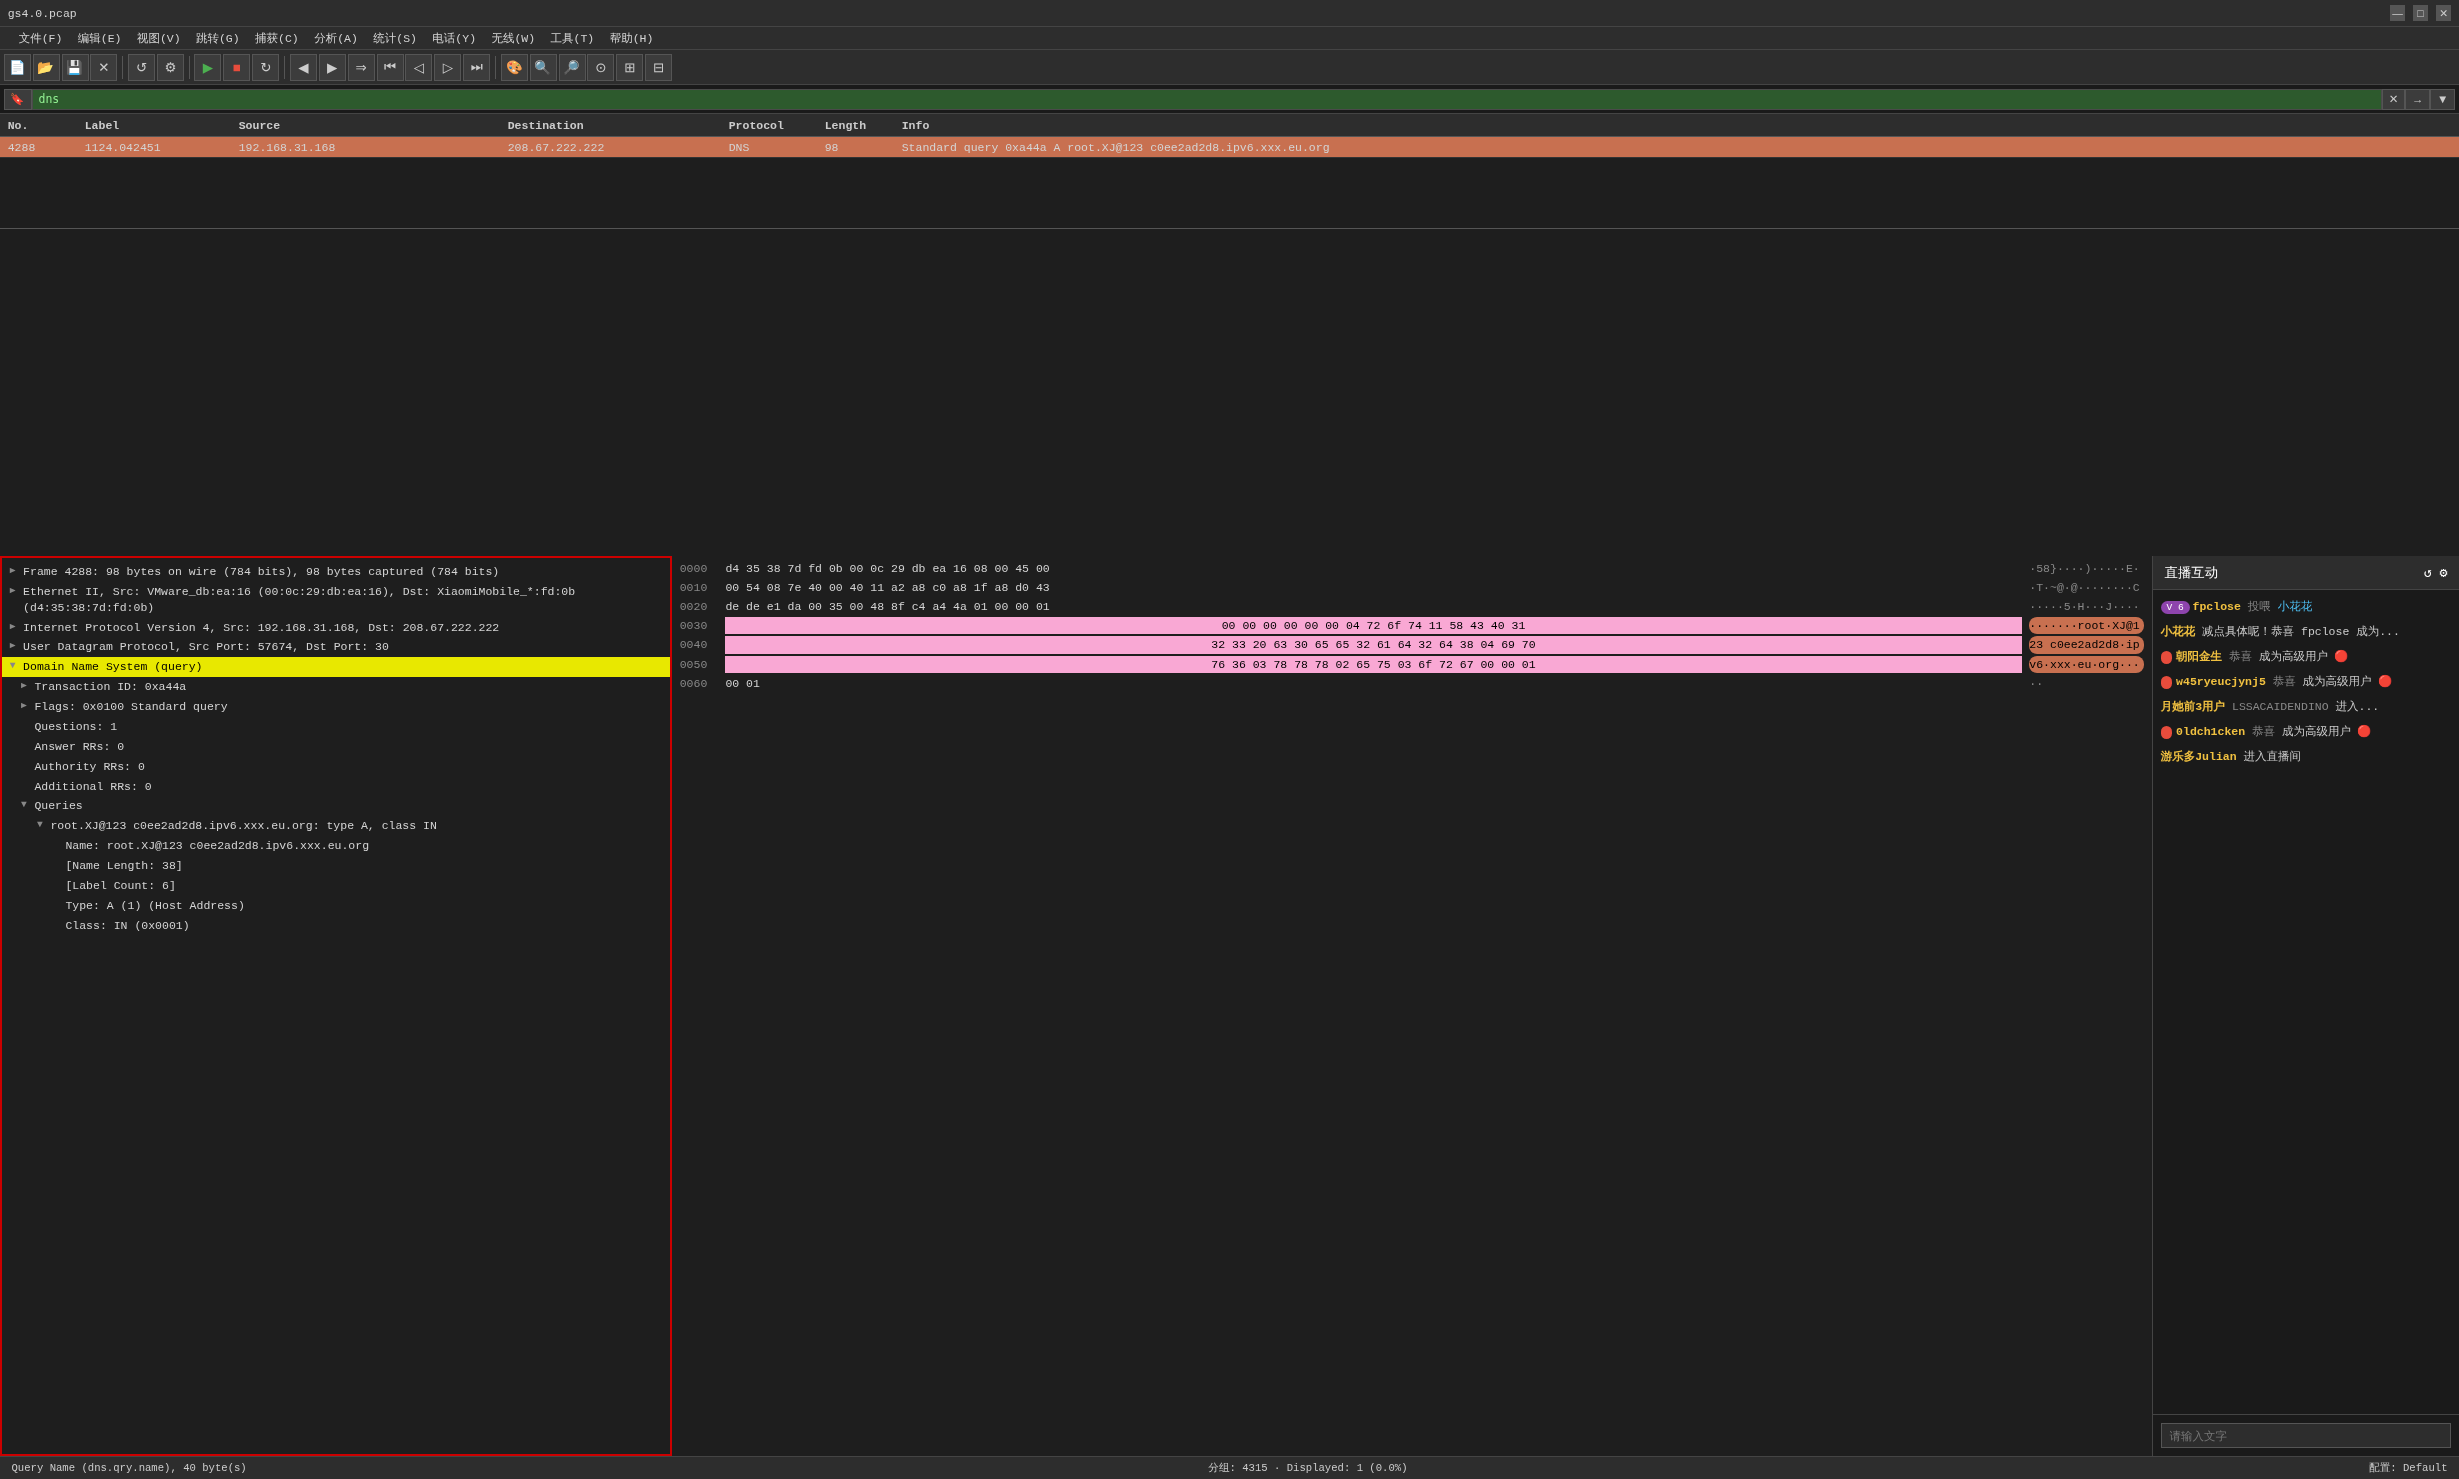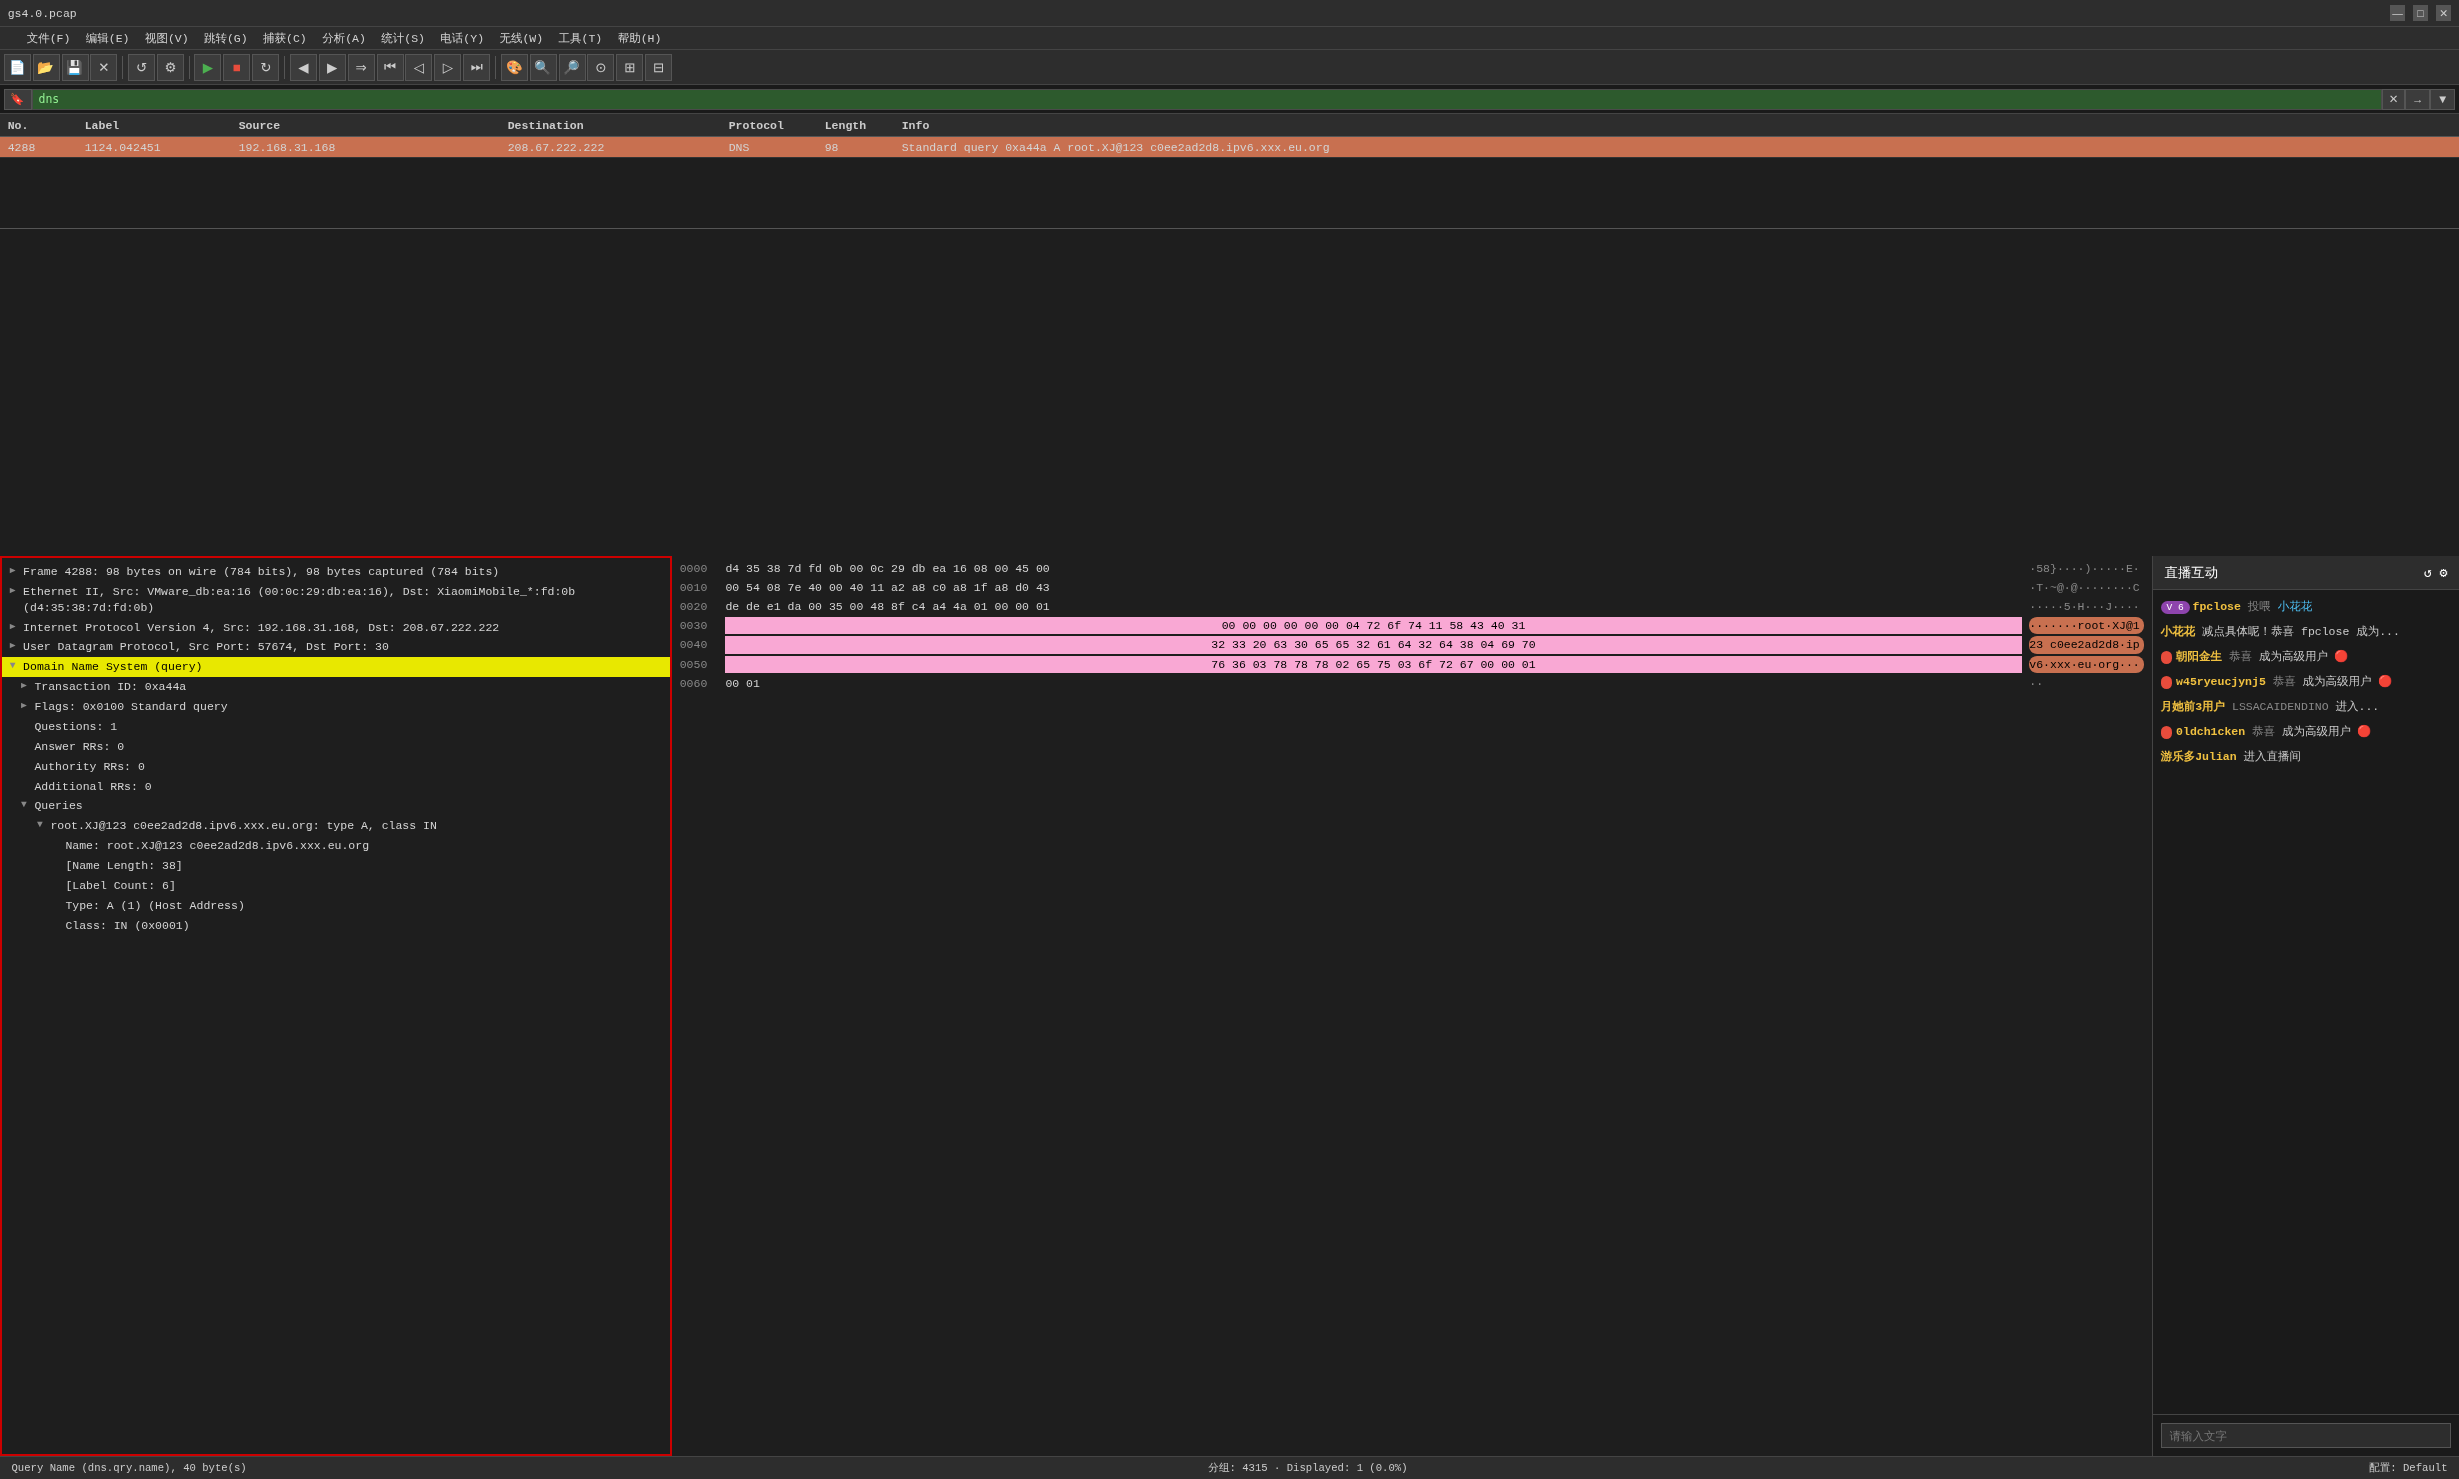--- a/index.html
+++ b/index.html
@@ -39,21 +39,21 @@
       align-items: center;
       justify-content: center;
     }
 
     
     #menubar {
       background: #2d2d2d;
       height: 23px;
       display: flex;
       align-items: center;
-      padding: 0 19px;
+      padding: 0 11px;
       border-bottom: 1px solid #444;
     }
     .menu-item {
       color: #d4d4d4;
       padding: 1.9px 7.7px;
       font-size: 11.5px;
       cursor: pointer;
     }
 
     

